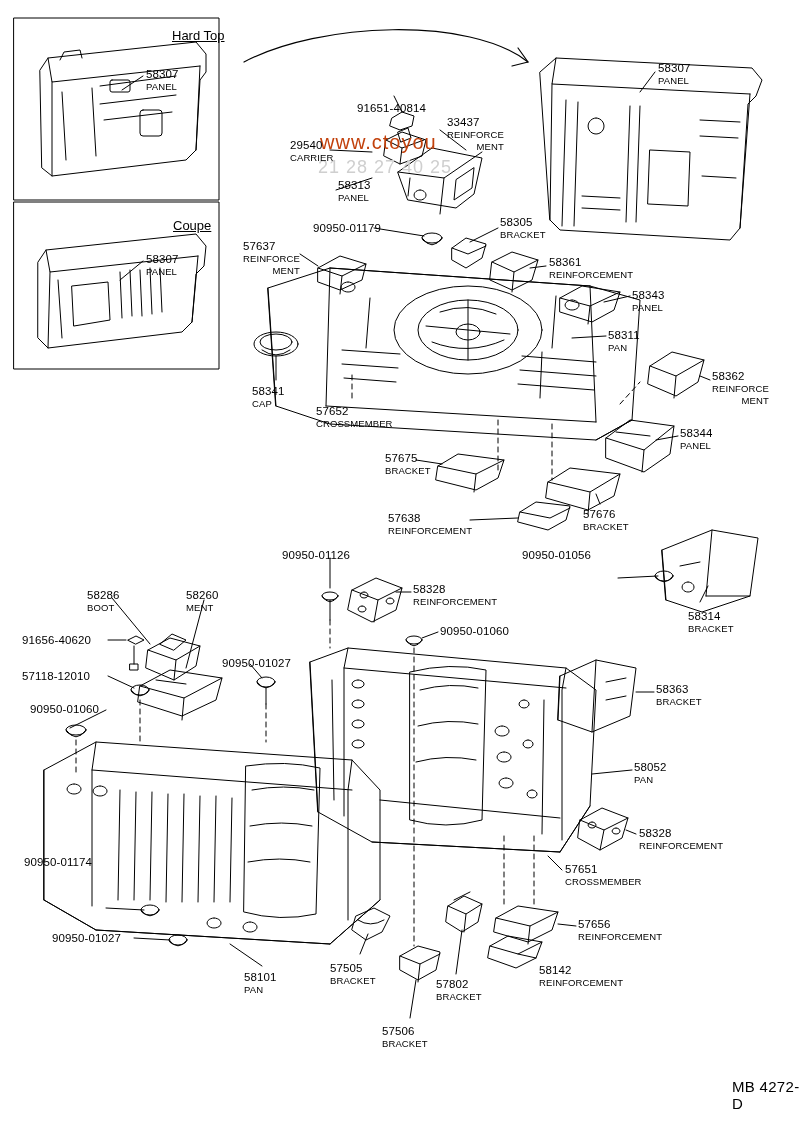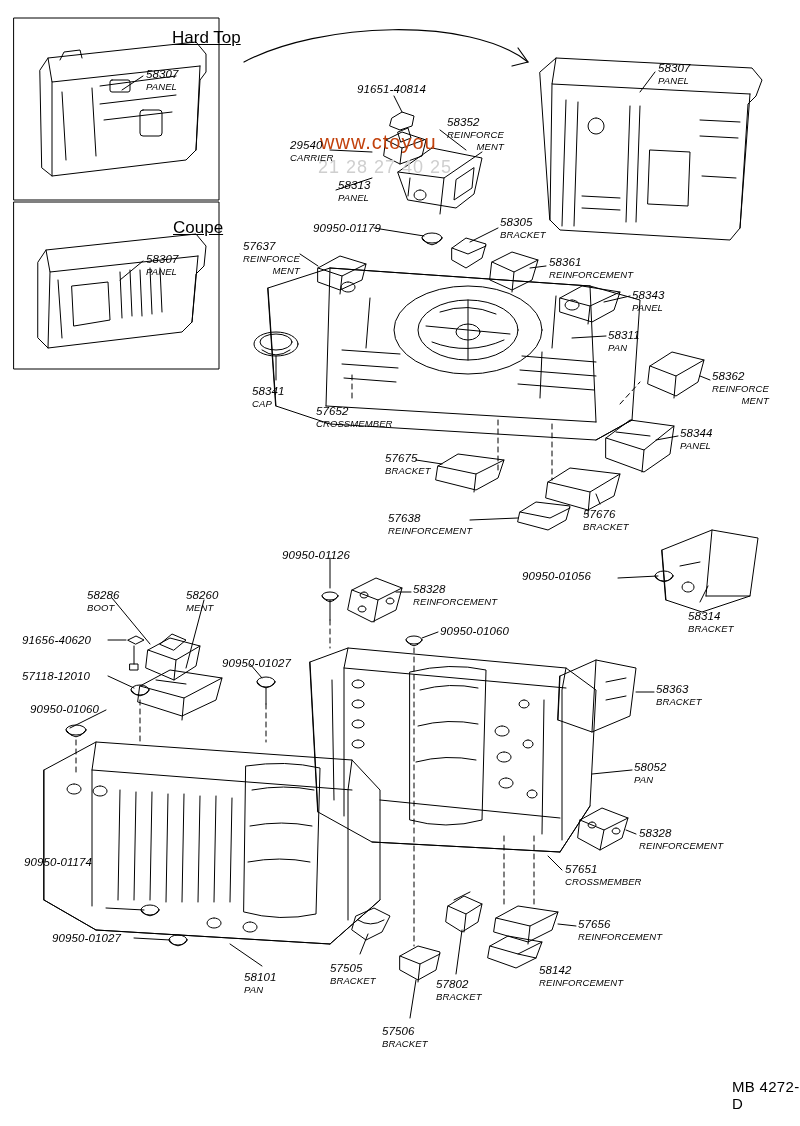--- a/index.html
+++ b/index.html
@@ -4,25 +4,25 @@
 <style>
   html,body{margin:0;padding:0;}
   body{
     width:800px;height:1126px;position:relative;
     background:#fff;
     font-family:"Liberation Sans", sans-serif;
     color:#000;
     overflow:hidden;
   }
   #diagram{position:absolute;left:0;top:0;width:800px;height:1126px;}
-  .lbl{position:absolute;font-size:11.5px;line-height:12.5px;white-space:nowrap;font-style:italic;}
+  .lbl{position:absolute;font-size:11.5px;line-height:12.5px;white-space:nowrap;}
   .lbl .code{display:block;font-size:11.5px;letter-spacing:.1px;}
   .lbl .sub{display:block;font-size:9.5px;letter-spacing:.1px;}
   .lbl.left{text-align:left;}
-  .boxtitle{position:absolute;font-size:17px;font-weight:normal;}
+  .boxtitle{position:absolute;font-size:13px;font-weight:normal;}
   .boxtitle u{text-decoration:underline;}
   .wm{position:absolute;font-size:20px;color:#c2410c;letter-spacing:1px;}
   .wm2{position:absolute;font-size:18px;color:#cfcfcf;letter-spacing:1px;}
   .footer{position:absolute;font-size:15px;letter-spacing:.3px;}
   svg{display:block;}
 </style>
 </head>
 <body>
 
 <svg id="diagram" viewBox="0 0 800 1126" width="800" height="1126">
@@ -441,25 +441,25 @@
       <span class="sub">PANEL</span>
     </div>
     <div class="lbl left" style="left: 146px; top: 253px;">
       <span class="code">58307</span>
       <span class="sub">PANEL</span>
     </div>
     <div class="lbl left" style="left: 658px; top: 62px;">
       <span class="code">58307</span>
       <span class="sub">PANEL</span>
     </div>
-    <div class="lbl left" style="left: 357px; top: 83px;">
+    <div class="lbl left" style="left: 357px; top: 102px;">
       <span class="code">91651-40814</span>
     </div>
     <div class="lbl left" style="left: 447px; top: 116px;">
-      <span class="code">58352</span>
+      <span class="code">33437</span>
       <span class="sub">REINFORCE</span>
       <span class="sub" style="text-align: right;">MENT</span>
     </div>
     <div class="lbl left" style="left: 290px; top: 139px;">
       <span class="code">29540</span>
       <span class="sub">CARRIER</span>
     </div>
     <div class="lbl left" style="left: 338px; top: 179px;">
       <span class="code">58313</span>
       <span class="sub">PANEL</span>
@@ -513,21 +513,21 @@
       <span class="code">57676</span>
       <span class="sub">BRACKET</span>
     </div>
     <div class="lbl left" style="left: 388px; top: 512px;">
       <span class="code">57638</span>
       <span class="sub">REINFORCEMENT</span>
     </div>
     <div class="lbl left" style="left: 282px; top: 549px;">
       <span class="code">90950-01126</span>
     </div>
-    <div class="lbl left" style="left: 522px; top: 570px; text-align: center;">
+    <div class="lbl left" style="left: 522px; top: 549px; text-align: center;">
       <span class="code">90950-01056</span>
     </div>
     <div class="lbl left" style="left: 413px; top: 583px;">
       <span class="code">58328</span>
       <span class="sub">REINFORCEMENT</span>
     </div>
     <div class="lbl left" style="left: 80px; top: 589px; margin-left: 7px;">
       <span class="code">58286</span>
       <span class="sub">BOOT</span>
     </div>

